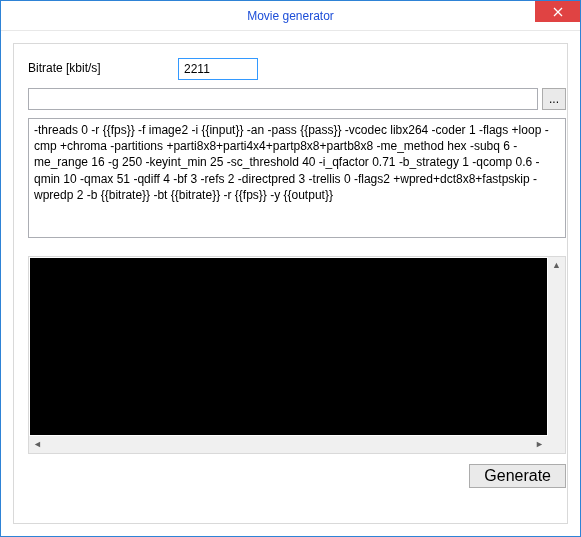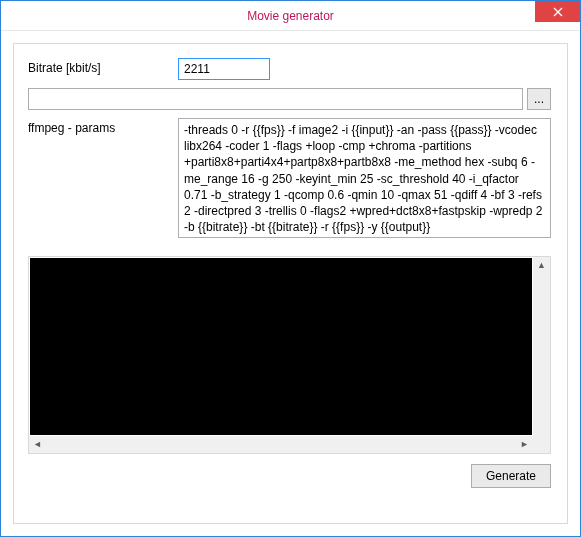--- a/index.html
+++ b/index.html
@@ -25,21 +25,21 @@
     height: 30px;
     background: #fff;
     display: flex;
     align-items: center;
     justify-content: center;
     position: relative;
     border-bottom: 1px solid #e8e8e8;
   }
   .titlebar-title {
     font-size: 12px;
-    color: #be185d;
+    color: #1d4ed8;
   }
   .close-btn {
     position: absolute;
     right: 0;
     top: 0;
     width: 45px;
     height: 21px;
     background: #e04343;
     color: #fff;
     display: flex;
@@ -50,21 +50,21 @@
   .close-btn svg { width: 10px; height: 10px; }
   .content {
     flex: 1;
     padding: 12px;
     display: flex;
     flex-direction: column;
   }
   .panel {
     flex: 1;
     border: 1px solid #d9d9d9;
-    padding: 14px 16px 10px 14px;
+    padding: 14px 1px 10px 14px;
     display: flex;
     flex-direction: column;
   }
   .form-row {
     display: flex;
     align-items: flex-start;
     margin-bottom: 8px;
   }
   .form-label {
     width: 150px;
@@ -75,21 +75,21 @@
   .form-field { flex: 1; display: flex; gap: 4px; }
   input[type="text"] {
     font-family: inherit;
     font-size: 12px;
     padding: 3px 5px;
     border: 1px solid #abadb3;
     height: 22px;
     background: #fff;
   }
   .bitrate-input {
-    width: 92px;
+    width: 80px;
     border-color: #3399ff !important;
   }
   .exec-input { flex: 1; }
   .browse-btn {
     width: 24px;
     height: 22px;
     border: 1px solid #acacac;
     background: #eaeaea;
     display: flex;
     align-items: center;
@@ -158,21 +158,21 @@
     display: flex;
     justify-content: flex-end;
     gap: 6px;
     margin-top: 10px;
   }
   .btn {
     border: 1px solid #acacac;
     background: #eaeaea;
     padding: 4px 14px;
     font-family: inherit;
-    font-size: 12px;
+    font-size: 16px;
     cursor: pointer;
     height: 24px;
     display: flex;
     align-items: center;
   }
   .arrow-glyph { font-size: 9px; line-height: 1; }
 </style>
 </head>
 <body>
 
@@ -201,21 +201,20 @@
       <div class="form-row">
         <div class="form-field">
           <input type="text" class="exec-input" value="" style="">
           <div class="browse-btn">
             <span>...</span>
           </div>
         </div>
       </div>
 
       <div class="form-row">
-        <div class="form-label">ffmpeg - params</div>
         <div class="form-field">
           <textarea style="">-threads 0 -r {{fps}} -f image2 -i {{input}} -an -pass {{pass}} -vcodec libx264 -coder 1 -flags +loop -cmp +chroma -partitions +parti8x8+parti4x4+partp8x8+partb8x8 -me_method hex -subq 6 -me_range 16 -g 250 -keyint_min 25 -sc_threshold 40 -i_qfactor 0.71 -b_strategy 1 -qcomp 0.6 -qmin 10 -qmax 51 -qdiff 4 -bf 3 -refs 2 -directpred 3 -trellis 0 -flags2 +wpred+dct8x8+fastpskip -wpredp 2 -b {{bitrate}} -bt {{bitrate}} -r {{fps}} -y {{output}}</textarea>
         </div>
       </div>
 
       <div class="output-wrap">
         <div class="output-body">
           <div class="output-main"></div>
           <div class="vscroll">
             <div class="vscroll-arrow">

